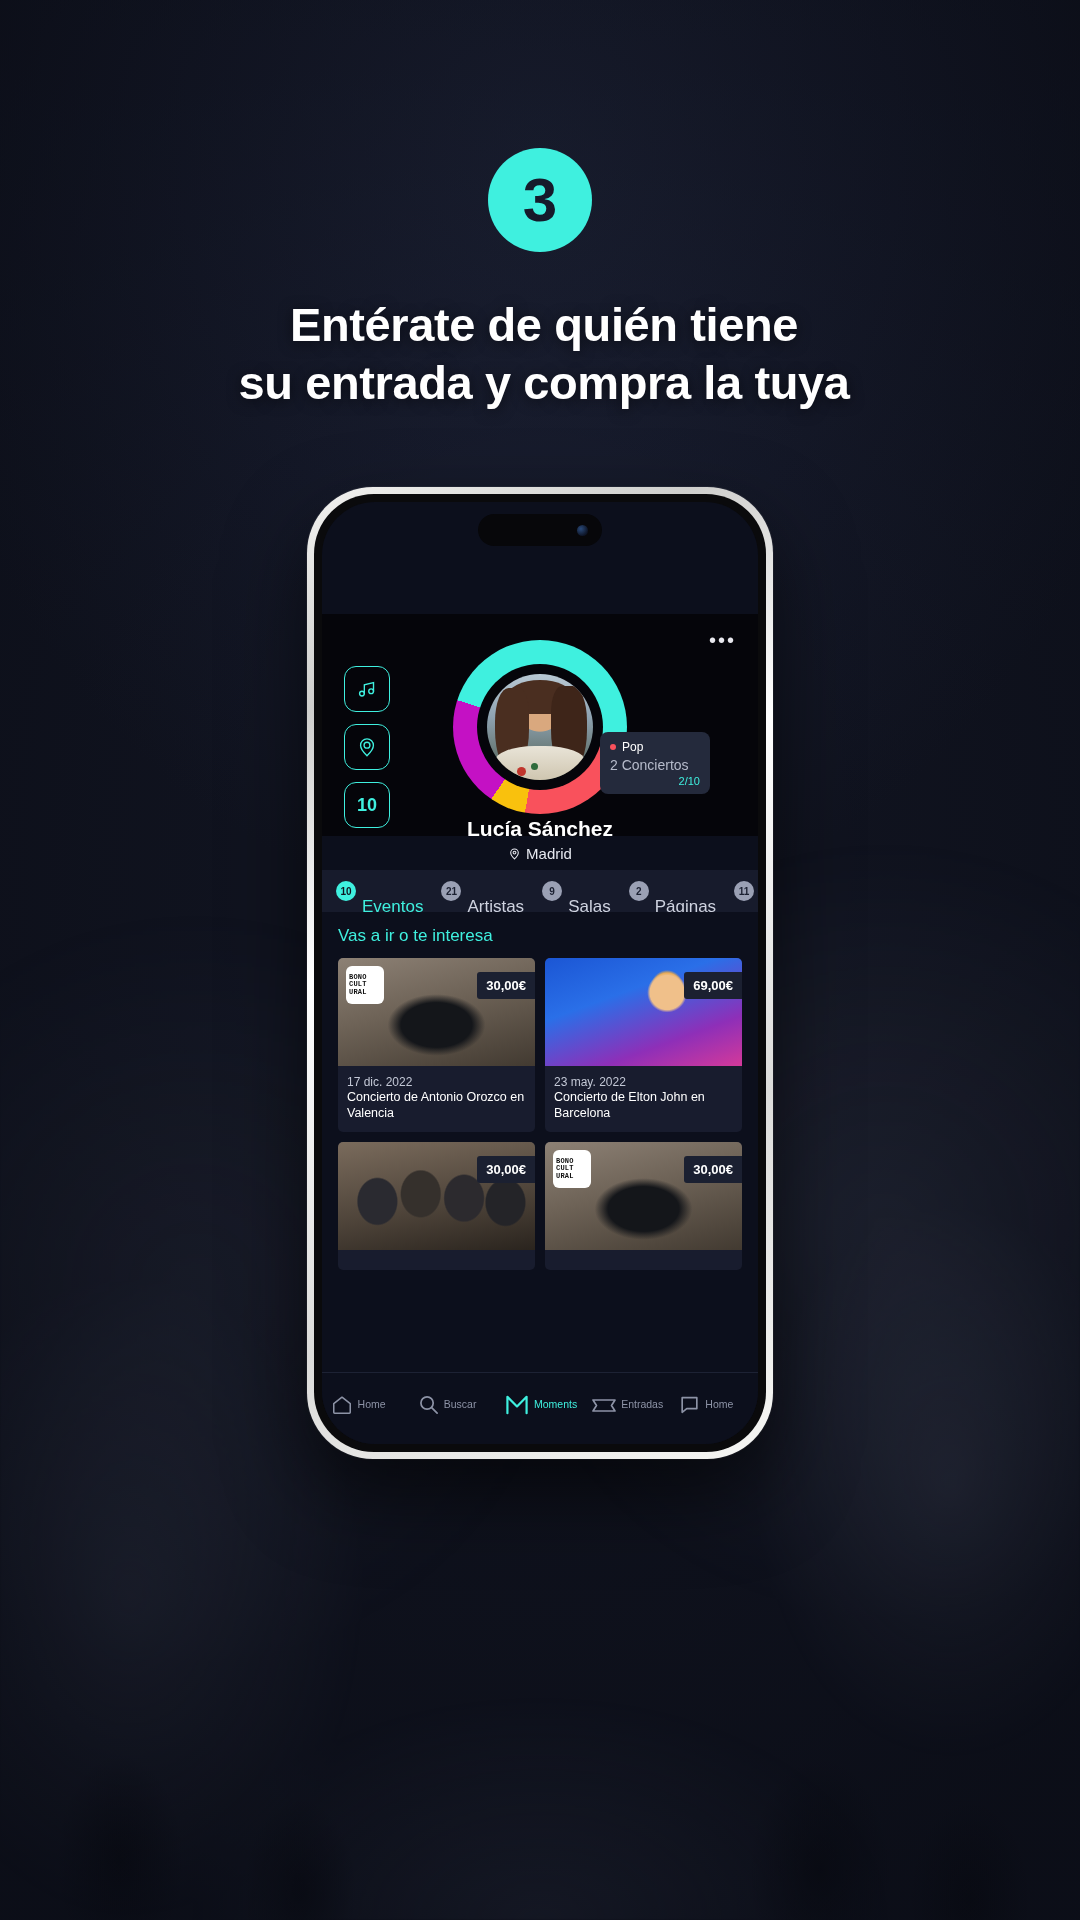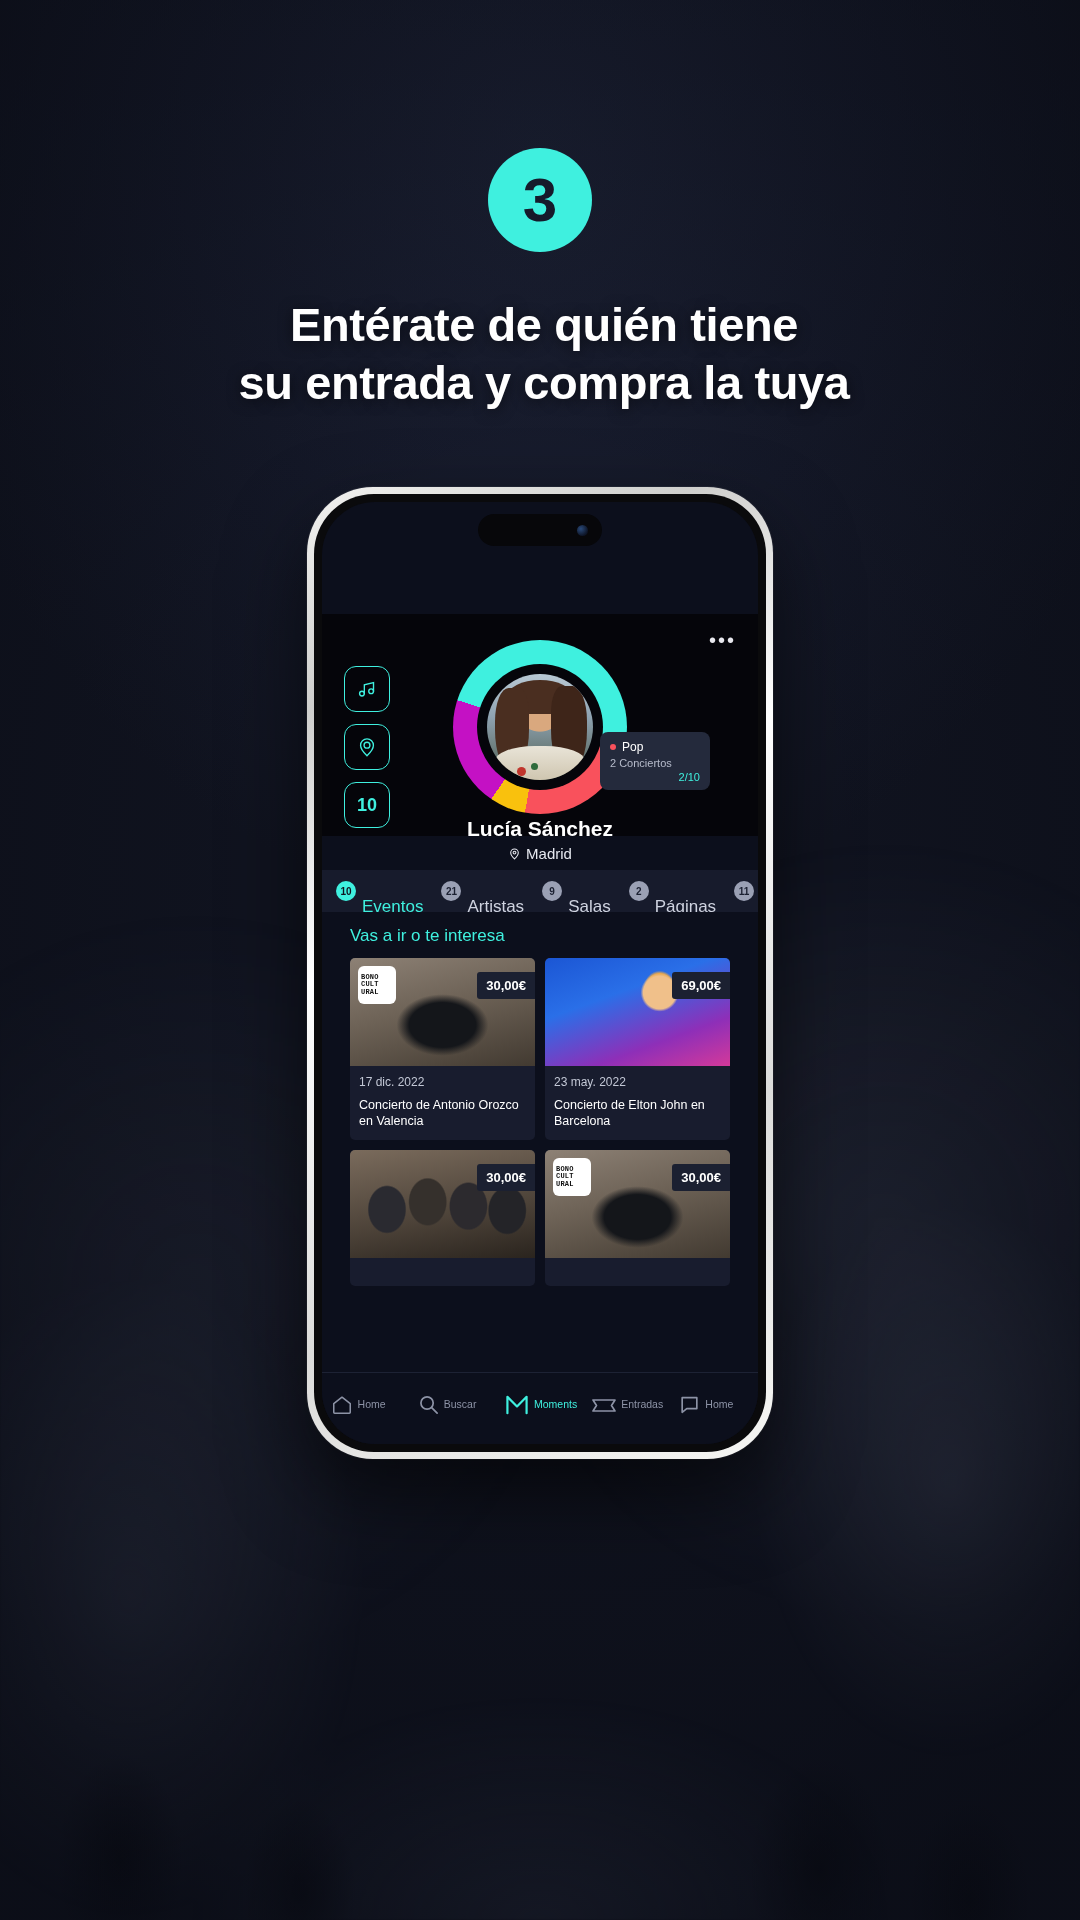--- a/index.html
+++ b/index.html
@@ -180,21 +180,21 @@
   }
 
   .tooltip {
     position:absolute; left:278px; top:118px;
     width:110px; padding:8px 10px 7px;
     background:#242a3c; border-radius:8px;
   }
   .tt-row1 { display:flex; align-items:center; gap:6px; }
   .tt-dot { width:6px; height:6px; border-radius:50%; background:#f9515c; }
   .tt-name { color:#ffffff; font-size:12px; }
-  .tt-sub { color:#b6bbcb; font-size:11px; margin-top:3px; }
+  .tt-sub { color:#b6bbcb; font-size:14px; margin-top:3px; }
   .tt-count { color:#3ff0df; font-size:11px; text-align:right; margin-top:2px; }
 
   .p-name {
     position:absolute; left:0; right:0; top:203px;
     text-align:center; color:#ffffff; font-size:21px; font-weight:bold;
   }
   .p-city {
     position:absolute; left:0; right:0; top:231px;
     text-align:center; color:#e6e8ef; font-size:15px;
     display:flex; align-items:center; justify-content:center; gap:5px;
@@ -212,21 +212,21 @@
     background:#9aa0b4; color:#1b2031; font-size:10px; font-weight:bold;
     display:flex; align-items:center; justify-content:center;
   }
   .tab .lbl { color:#cfd3e0; font-size:17px;margin-top:32px; }
   .tab.active .pill { background:#3ff0df; color:#10131f; }
   .tab.active .lbl { color:#3ff0df; }
 
   
   .feed {
     position:absolute; top:410px; left:0; right:0; bottom:72px;
-    background:#0c0f1c; padding:14px 28px 0; overflow:hidden;
+    background:#0c0f1c; padding:14px 16px 0; overflow:hidden;
   }
   .feed-title { color:#3ff0df; font-size:17px; margin-bottom:12px; }
   .cards { display:grid; grid-template-columns:1fr 1fr; gap:10px; }
   .card { background:#181c2e; border-radius:5px; overflow:hidden; }
   .card-img { position:relative; height:108px; }
   .img-orozco {
     background:
       radial-gradient(ellipse 40% 46% at 50% 62%, #14161a 0 45%, transparent 62%),
       linear-gradient(165deg,#8d8175 0%, #6d6256 45%, #423a31 100%);
   }
@@ -255,21 +255,21 @@
     width:38px; height:38px; background:#ffffff;
     border-radius:6px; padding:4px 3px;
     display:flex; flex-direction:column; justify-content:center;
     line-height:1.02;
   }
   .bono span {
     color:#111; font-size:7px; font-weight:bold; letter-spacing:.2px;
     font-family:"Liberation Mono", monospace;
   }
   .card-body { padding:9px 9px 11px; }
-  .c-date { color:#c3c8d6; font-size:12px; margin-bottom:8px; }
+  .c-date { color:#c3c8d6; font-size:12px; margin-bottom:0; }
   .c-title { color:#ffffff; font-size:12.5px; line-height:1.28; }
 
   
   .bottom-nav {
     position:absolute; left:0; right:0; bottom:0; height:72px;
     background:#0c0f1c; border-top:1px solid #1d2234;
     display:flex; align-items:center; justify-content:space-around;
     padding-bottom:10px; z-index:9;
   }
   .nav-item {

